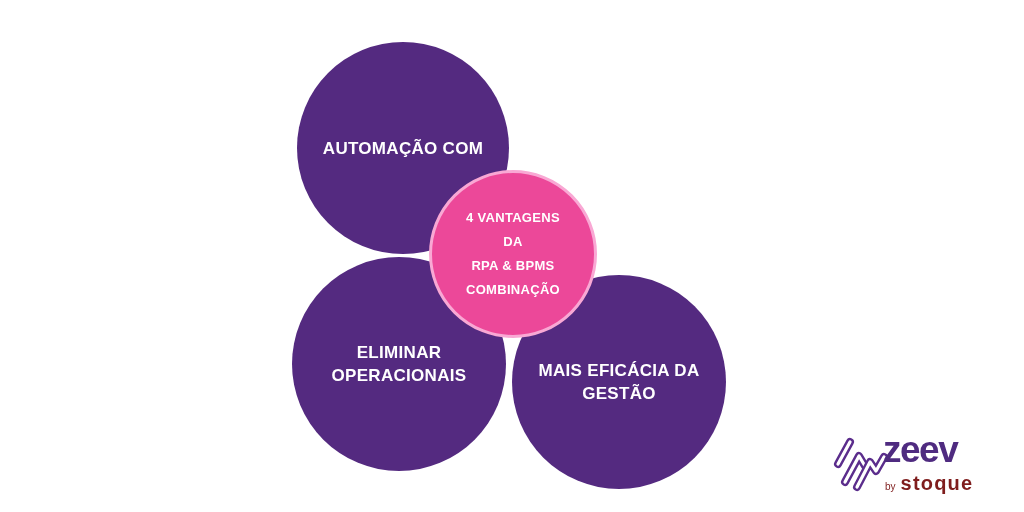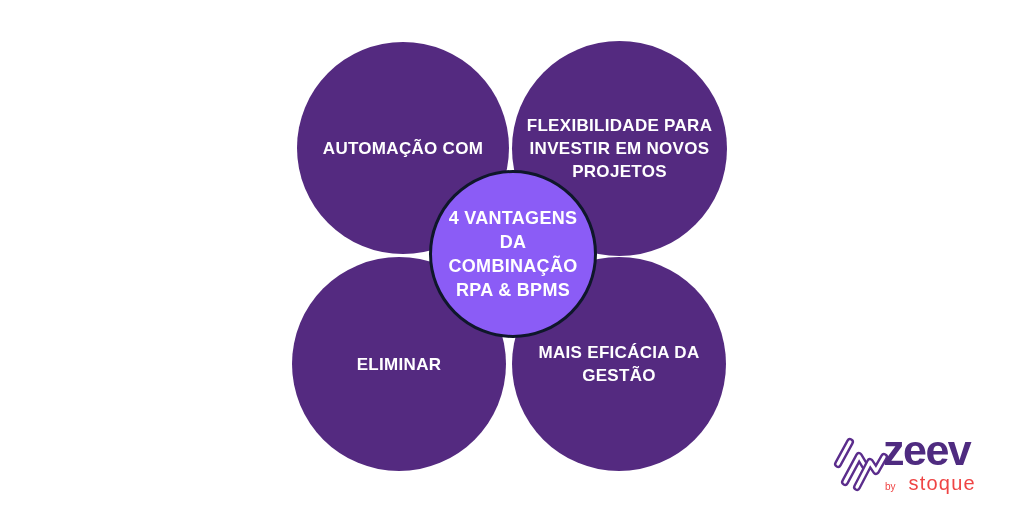--- a/index.html
+++ b/index.html
@@ -22,86 +22,82 @@
     align-items: center;
     justify-content: center;
     text-align: center;
     font-weight: 700;
   }
   .bubble .line { display: block; white-space: nowrap; }
   .bubble.dark { font-size: 17px; line-height: 23px; letter-spacing: 0.3px; }
   #c-tl { left: 297px; top: 42px;  width: 212px; height: 212px; }
   #c-tr { left: 512px; top: 41px;  width: 215px; height: 215px; }
   #c-bl { left: 292px; top: 257px; width: 214px; height: 214px; }
-  #c-br { left: 512px; top: 257px; width: 214px; height: 214px; align-items: center; }
+  #c-br { left: 512px; top: 275px; width: 214px; height: 214px; align-items: center; }
   #c-mid {
     left: 429px; top: 170px; width: 168px; height: 168px;
-    background: #8b5cf6;
-    border: 3px solid #0f172a;
+    background: #ec4899;
+    border: 3px solid #f9a8d4;
     box-sizing: border-box;
     z-index: 2;
-    font-size: 18px;
+    font-size: 13px;
     line-height: 24px;
     letter-spacing: 0.3px;
   }
   .logo {
     position: absolute;
     left: 826px; top: 429px;
     width: 180px; height: 70px;
   }
   .logo-mark { position: absolute; left: 0; top: 4px; }
   .tube-outer {
     fill: none; stroke: #5b2d8c; stroke-width: 8;
     stroke-linecap: round; stroke-linejoin: round;
   }
   .tube-inner {
     fill: none; stroke: #ffffff; stroke-width: 3.2;
     stroke-linecap: round; stroke-linejoin: round;
   }
   .logo-text { position: absolute; left: 57px; top: 0; }
   .brand {
-    font-size: 43px;
+    font-size: 37px;
     font-weight: 700;
     color: #4f2b80;
     letter-spacing: -1.5px;
     line-height: 42px;
   }
-  .byline { margin-top: 1px; margin-left: 2px; color: #ef4444; display: flex; align-items: baseline; }
+  .byline { margin-top: 1px; margin-left: 2px; color: #7f1d1d; display: flex; align-items: baseline; }
   .by { font-size: 10px; margin-right: 5px; font-weight: 400; }
-  .company { font-size: 20px; font-weight: 400; letter-spacing: 1.2px; margin-left: 8px; }
+  .company { font-size: 20px; font-weight: 700; letter-spacing: 1.2px; }
 </style>
 </head>
 <body>
 
 <div class="canvas">
 
   <div id="c-tl" class="bubble dark">
     <span class="line">AUTOMAÇÃO COM</span>
   </div>
 
-  <div id="c-tr" class="bubble dark">
-    <span class="line">FLEXIBILIDADE PARA</span>
-    <span class="line">INVESTIR EM NOVOS</span>
-    <span class="line">PROJETOS</span>
-  </div>
 
   <div id="c-bl" class="bubble dark">
     <span class="line">ELIMINAR</span>
+    <span class="line">OPERACIONAIS</span>
   </div>
 
   <div id="c-br" class="bubble dark">
     <span class="line">MAIS EFICÁCIA DA</span>
     <span class="line">GESTÃO</span>
   </div>
 
   <div id="c-mid" class="bubble">
     <span class="line">4 VANTAGENS</span>
     <span class="line">DA</span>
+    <span class="line">RPA &amp; BPMS</span>
     <span class="line">COMBINAÇÃO</span>
-    <span class="line">RPA &amp; BPMS</span>
   </div>
 
   <div class="logo">
     <svg class="logo-mark" width="64" height="60" viewBox="0 0 64 60" xmlns="http://www.w3.org/2000/svg">
       <path class="tube-outer" d="M12,31 L24,9"></path>
       <path class="tube-inner" d="M12,31 L24,9"></path>
       <path class="tube-outer" d="M19,49 L33,23 L39,33"></path>
       <path class="tube-inner" d="M19,49 L33,23 L39,33"></path>
       <path class="tube-outer" d="M31,54 L44,29 L50,38 L58,24"></path>
       <path class="tube-inner" d="M31,54 L44,29 L50,38 L58,24"></path>

